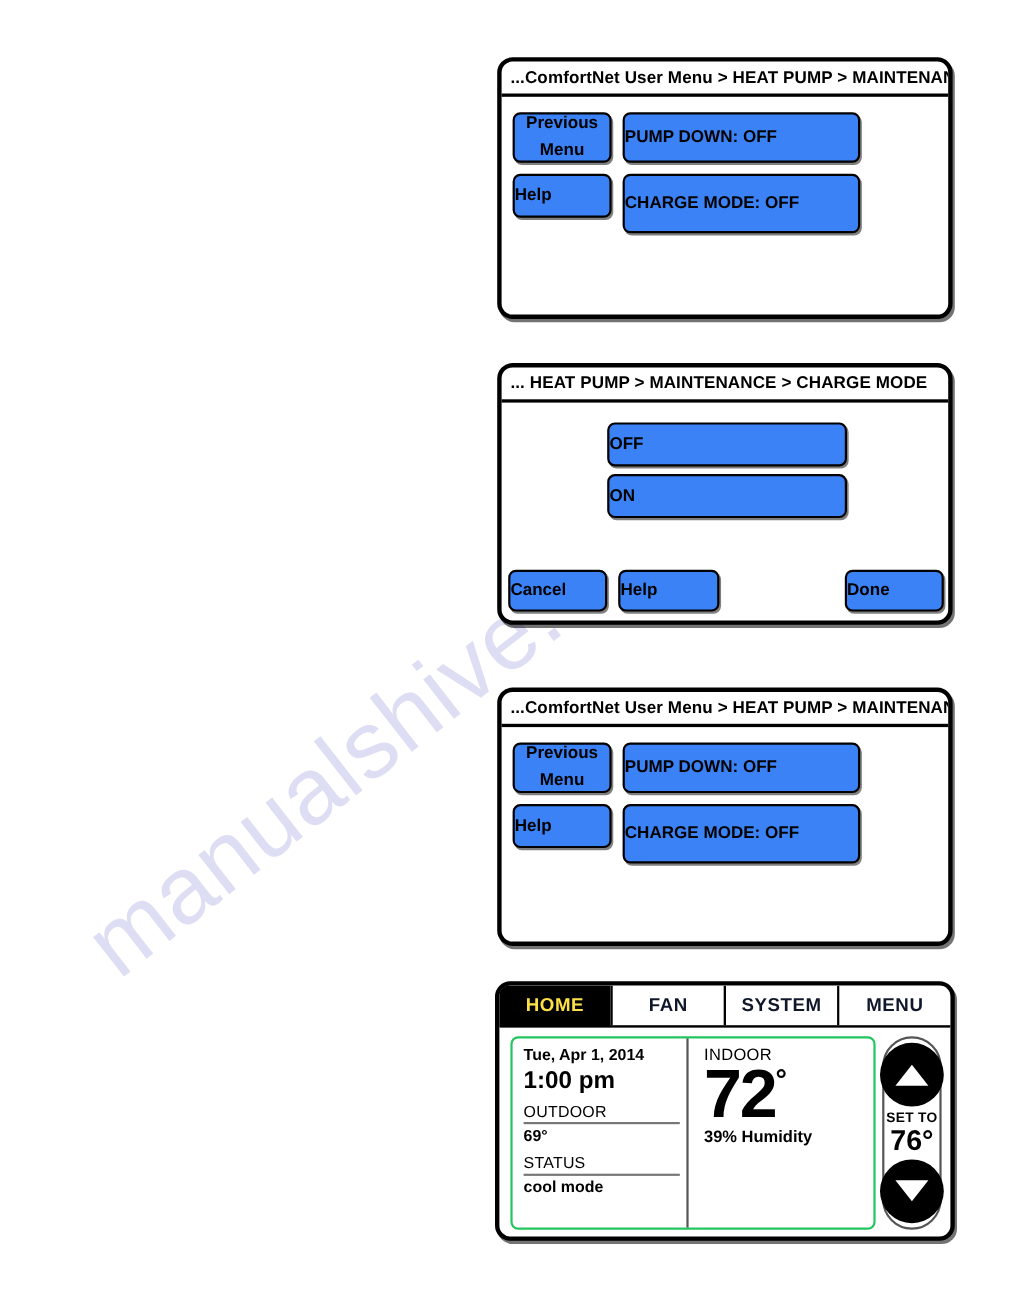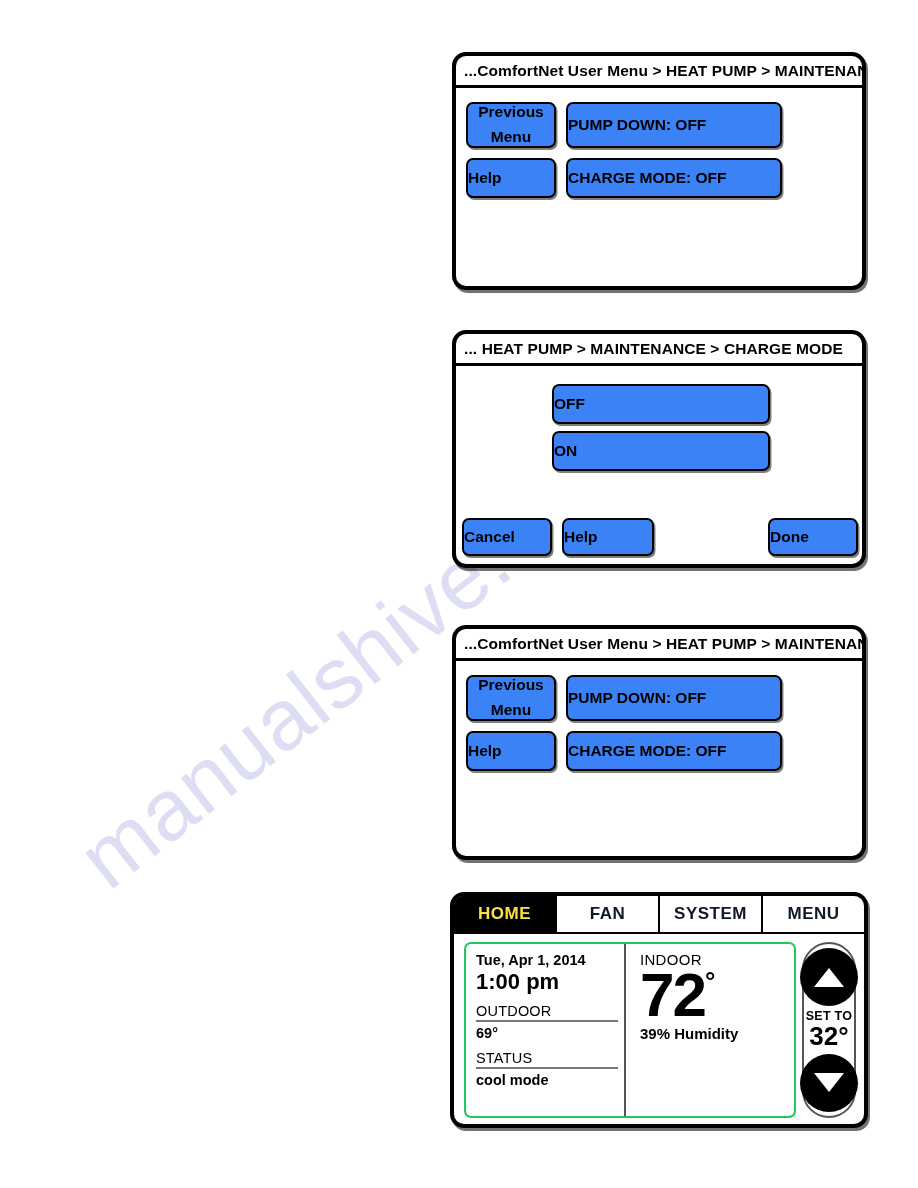--- a/index.html
+++ b/index.html
@@ -87,21 +87,21 @@
     line-height: 1.08;
     box-shadow: 1.5px 2px 0 rgba(0,0,0,.5);
     user-select: none;
   }
   .btn.two-line { flex-direction: column; }
 
   
   .btn-prev   { left: 10px;  top: 14px; width: 90px;  height: 46px; }
   .btn-help-s { left: 10px;  top: 70px; width: 90px;  height: 40px; }
   .btn-pump   { left: 110px; top: 14px; width: 216px; height: 46px; }
-  .btn-charge { left: 110px; top: 70px; width: 216px; height: 40px; }
+  .btn-charge { left: 110px; top: 70px; width: 216px; height: 54px; }
 
   
   .btn-off { left: 96px; top: 18px;  width: 218px; height: 40px; }
   .btn-on  { left: 96px; top: 65px;  width: 218px; height: 40px; }
   .btn-cancel { left: 6px;   top: 152px; width: 90px; height: 38px; }
   .btn-helpb  { left: 106px; top: 152px; width: 92px; height: 38px; }
   .btn-done   { left: 312px; top: 152px; width: 90px; height: 38px; }
 
   
   .home-panel {
@@ -365,21 +365,21 @@
       </div>
 
     </div>
 
     <div class="setpoint">
       <div class="arrow-btn">
         <div class="tri-up"></div>
       </div>
       <div style="text-align:center;">
         <div class="setto-label">SET TO</div>
-        <div class="setto-value">32°</div>
+        <div class="setto-value">76°</div>
       </div>
       <div class="arrow-btn">
         <div class="tri-down"></div>
       </div>
     </div>
 
   </div>
 </div>
 
 </body></html>

